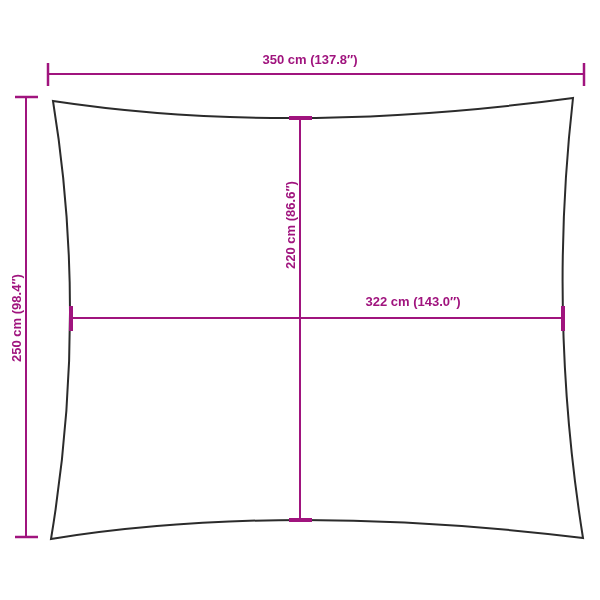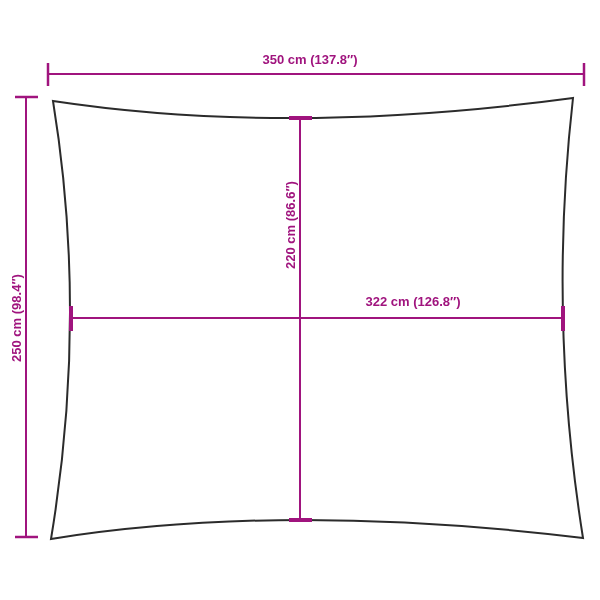--- a/index.html
+++ b/index.html
@@ -94,15 +94,15 @@
       <line class="dim-tick-thick" x1="563" y1="306" x2="563" y2="331"></line>
     </g>
   </svg>
 
   <div class="dim-label h-center" style="left:310px; top:52px;">350 cm (137.8″)</div>
 
   <div class="dim-label v-rotated" style="left:17px; top:318px;">250 cm (98.4″)</div>
 
   <div class="dim-label v-rotated" style="left:291px; top:225px;">220 cm (86.6″)</div>
 
-  <div class="dim-label h-center" style="left:413px; top:294px;">322 cm (126.8″)</div>
+  <div class="dim-label h-center" style="left:413px; top:294px;">322 cm (143.0″)</div>
 
 </div>
 
 </body></html>

